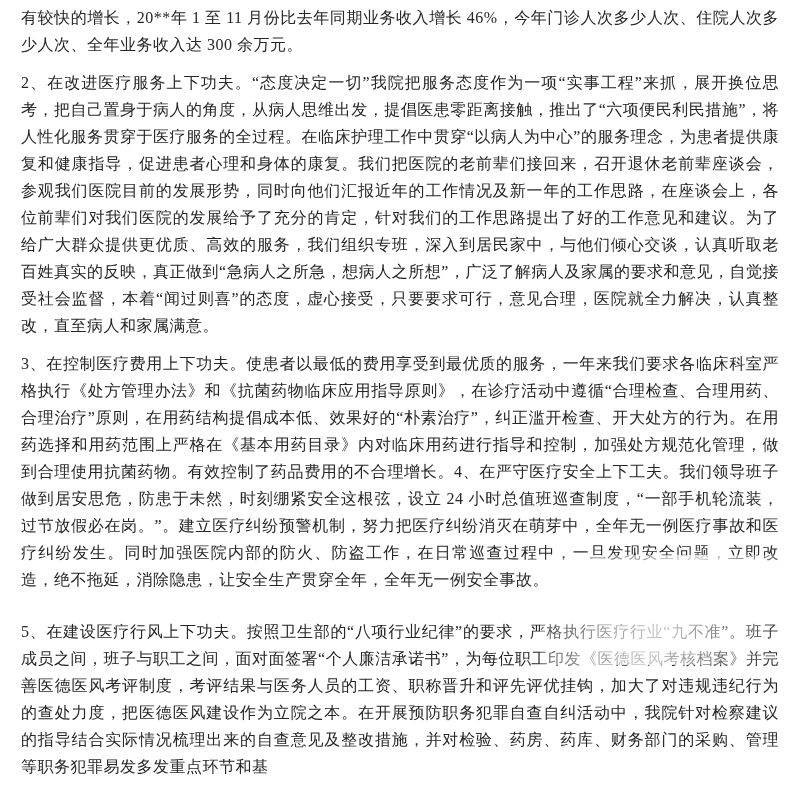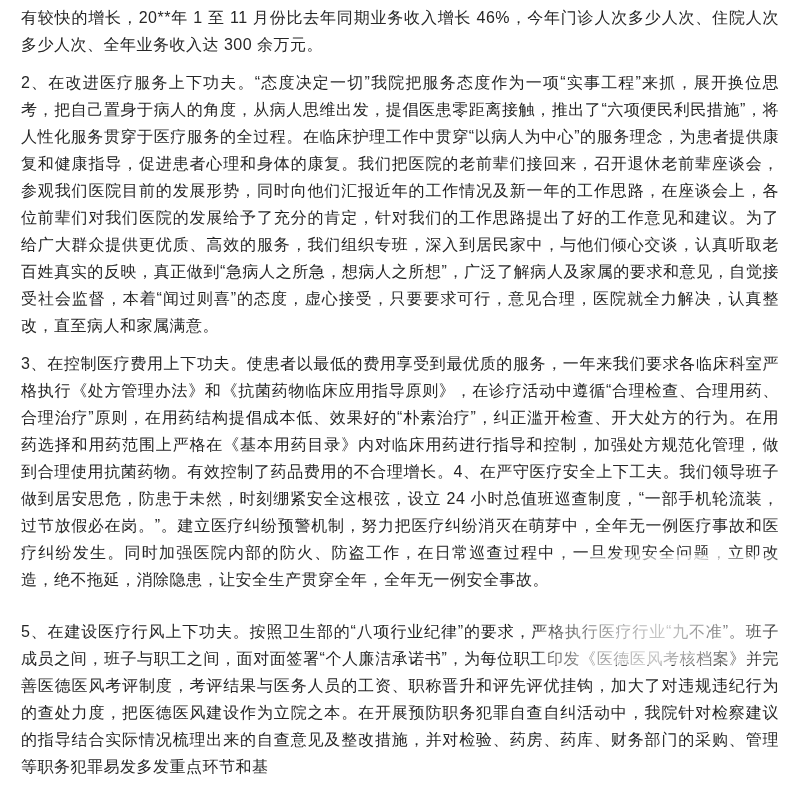--- a/index.html
+++ b/index.html
@@ -8,21 +8,21 @@
     height: 800px;
     overflow: hidden;
     background: #ffffff;
   }
   .doc-page {
     position: relative;
     width: 800px;
     height: 800px;
     background: #ffffff;
     padding: 4px 21px 0 21px;
-    font-family: Liberation Sans, sans-serif;
+    font-family: Liberation Serif, serif;
     color: #262626;
   }
   .doc-page p {
     font-size: 16px;
     line-height: 27px;
     text-align: justify;
     text-justify: inter-ideograph;
     letter-spacing: 0.5px;
     color: #262626;
     margin: 0 0 11px 0;

